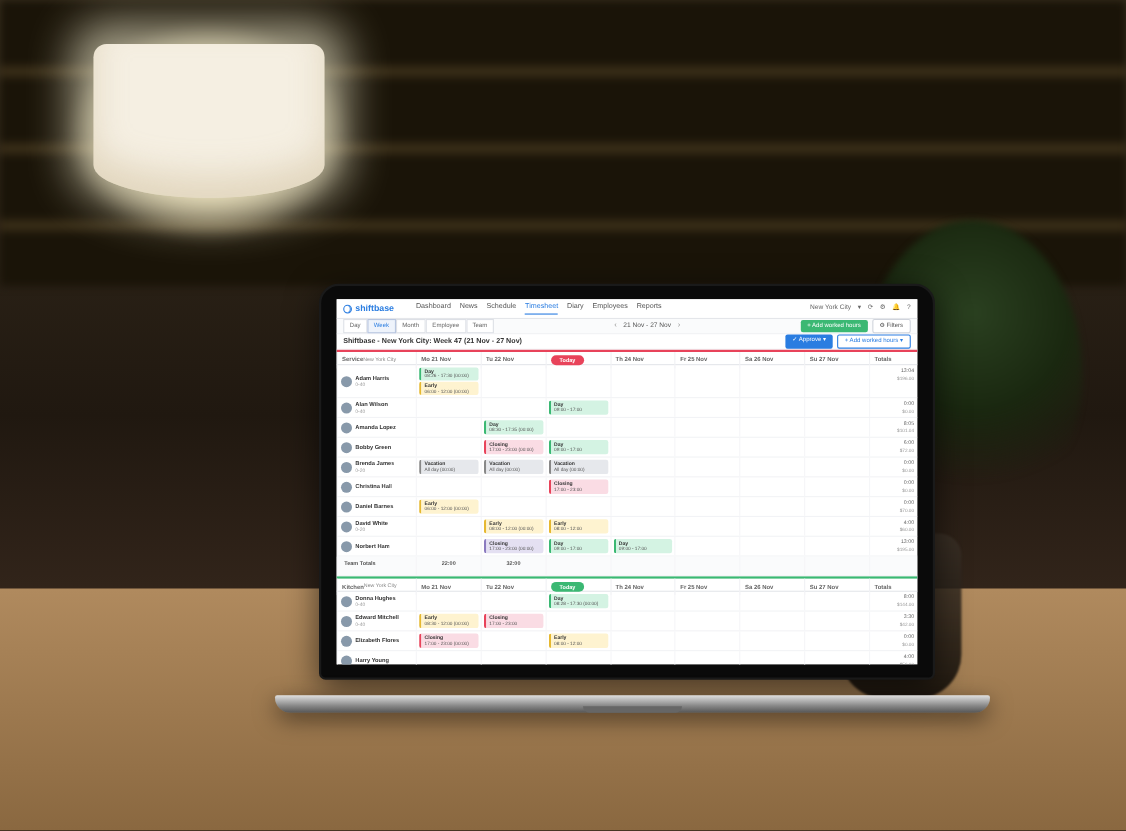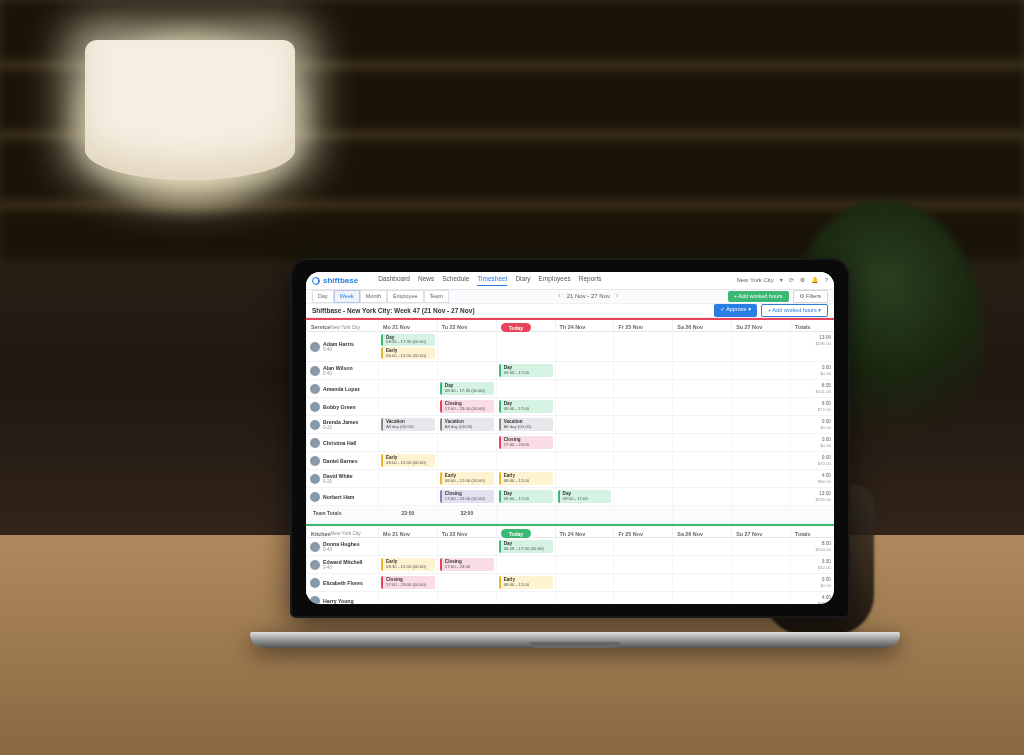--- a/index.html
+++ b/index.html
@@ -10,21 +10,21 @@
 .shelf { position: absolute; top: 0; left: 0; right: 0; height: 260px; background: repeating-linear-gradient(180deg, #1a1408 0px, #1a1408 60px, #3a2e18 60px, #3a2e18 70px); filter: blur(4px); }
 .lamp-glow { position: absolute; top: 20px; left: 60px; width: 260px; height: 200px; background: radial-gradient(ellipse at center, #fffbe8 0%, #f8e8b8 30%, rgba(248,232,184,0) 70%); border-radius: 50%; filter: blur(6px); }
 .lamp-shade { position: absolute; top: 40px; left: 85px; width: 210px; height: 140px; background: #f5efe2; border-radius: 12px 12px 50% 50% / 12px 12px 30px 30px; box-shadow: 0 0 40px 20px rgba(255,250,220,0.6), inset 0 -20px 30px rgba(200,180,140,0.4); }
 .desk { position: absolute; bottom: 0; left: 0; right: 0; height: 220px; background: linear-gradient(180deg, #b08a5e 0%, #8a6840 100%); }
 .plant { position: absolute; top: 200px; right: 40px; width: 200px; height: 280px; background: radial-gradient(circle at 50% 30%, #2a4020 0%, #1a2810 40%, rgba(0,0,0,0) 70%); filter: blur(3px); border-radius: 50%; }
 .jar { position: absolute; bottom: 120px; right: 150px; width: 110px; height: 150px; background: linear-gradient(180deg, rgba(60,50,40,0.8), rgba(20,15,10,0.9)); border-radius: 20px 20px 40px 40px; filter: blur(1px); }
 
 
 .laptop { position: absolute; top: 258px; left: 290px; width: 570px; height: 420px; perspective: 800px; }
 .laptop-screen-bezel { width: 560px; height: 360px; background: #0a0a0a; border: 2px solid #1a1a1a; border-radius: 18px 18px 6px 6px; padding: 12px 14px; box-shadow: 0 8px 30px rgba(0,0,0,0.6); position: relative; }
-.laptop-screen { width: 100%; height: 100%; background: #fff; overflow: hidden; font-size: 6.2px; line-height: 1.2; color: #333; position: relative; border-radius: 14px; }
+.laptop-screen { width: 100%; height: 100%; background: #fff; overflow: hidden; font-size: 6.2px; line-height: 1.2; color: #333; position: relative; }
 .laptop-base { position: absolute; bottom: 30px; left: -40px; right: -40px; height: 16px; background: linear-gradient(180deg, #e0e0e0 0%, #888 60%, #555 100%); border-radius: 2px 2px 14px 14px; box-shadow: 0 6px 20px rgba(0,0,0,0.5); }
 .laptop-notch { position: absolute; bottom: 30px; left: 50%; transform: translateX(-50%); width: 90px; height: 6px; background: #666; border-radius: 0 0 6px 6px; }
 
 
 .app-header { display: flex; align-items: center; height: 18px; padding: 0 6px; border-bottom: 1px solid #e4e6ea; background: #fff; }
 .logo { display: flex; align-items: center; gap: 3px; font-weight: 700; color: #2a7de1; font-size: 8px; }
 .logo-dot { width: 8px; height: 8px; border: 1.5px solid #2a7de1; border-radius: 50%; box-shadow: inset -1px 0 0 #2a7de1; }
 .nav { display: flex; gap: 8px; margin-left: 20px; font-size: 6.5px; color: #555; }
 .nav span { cursor: pointer; }
 .nav .active { color: #2a7de1; border-bottom: 1.5px solid #2a7de1; padding-bottom: 3px; }

